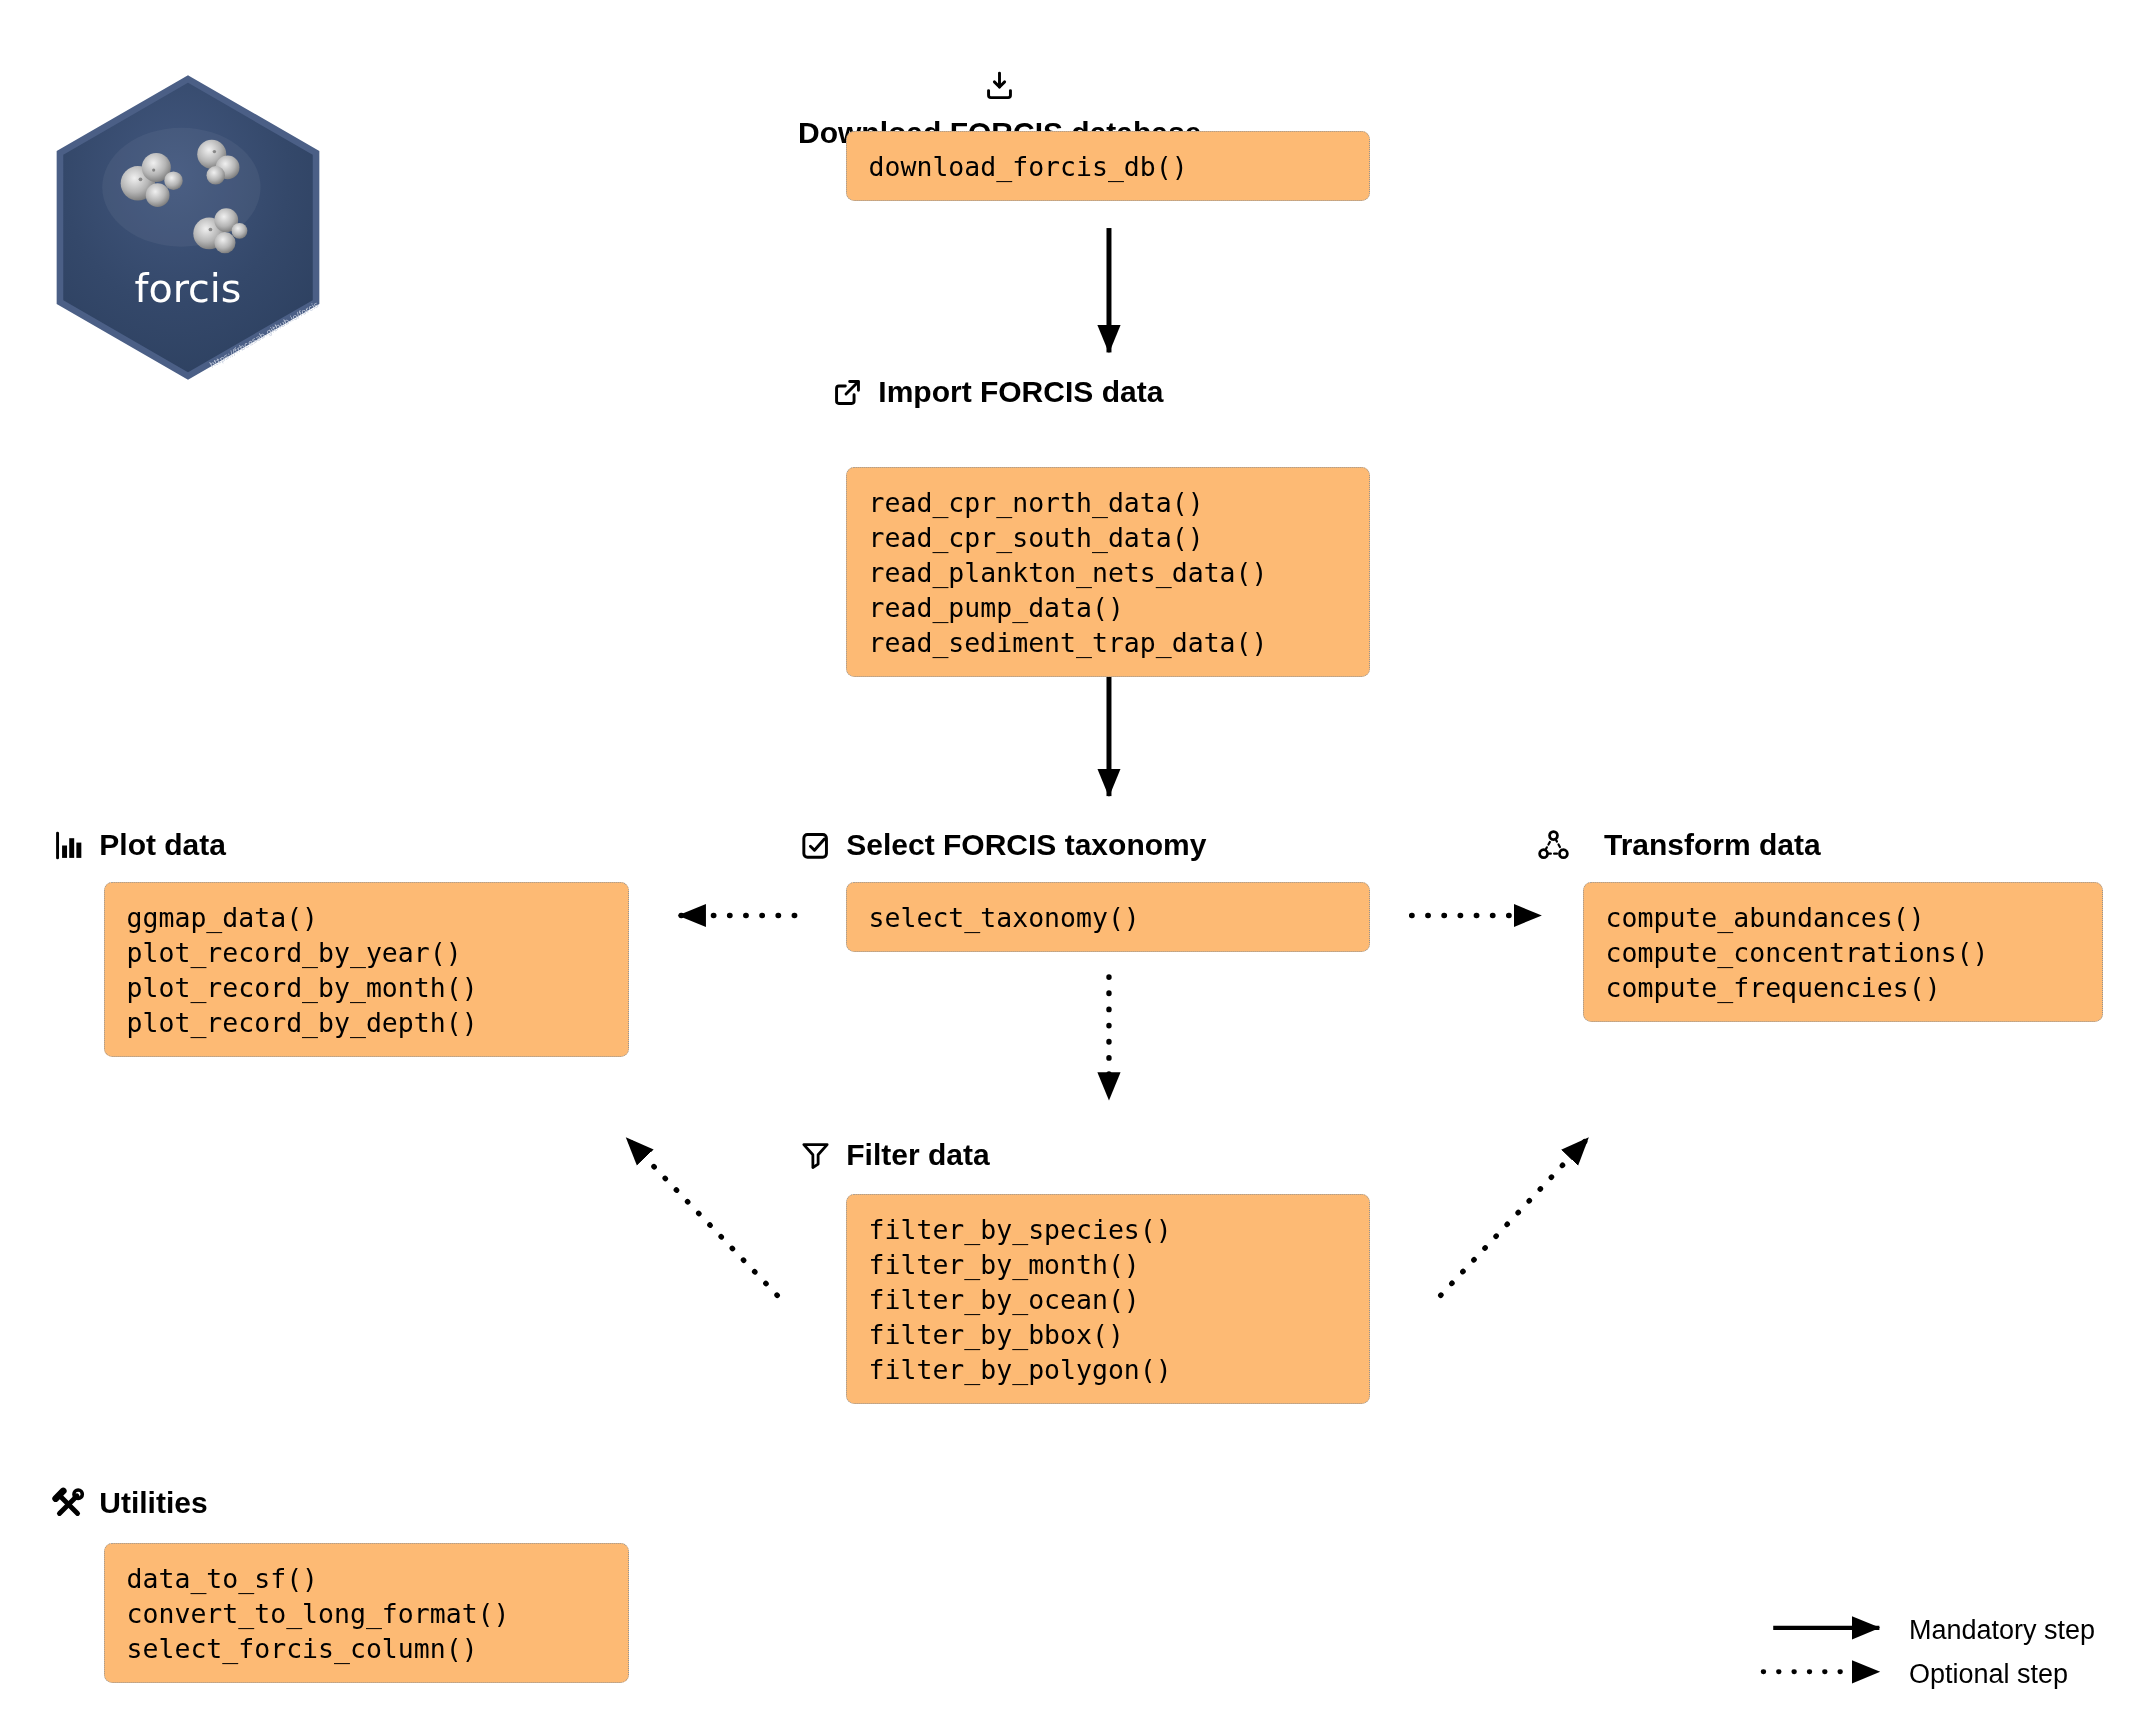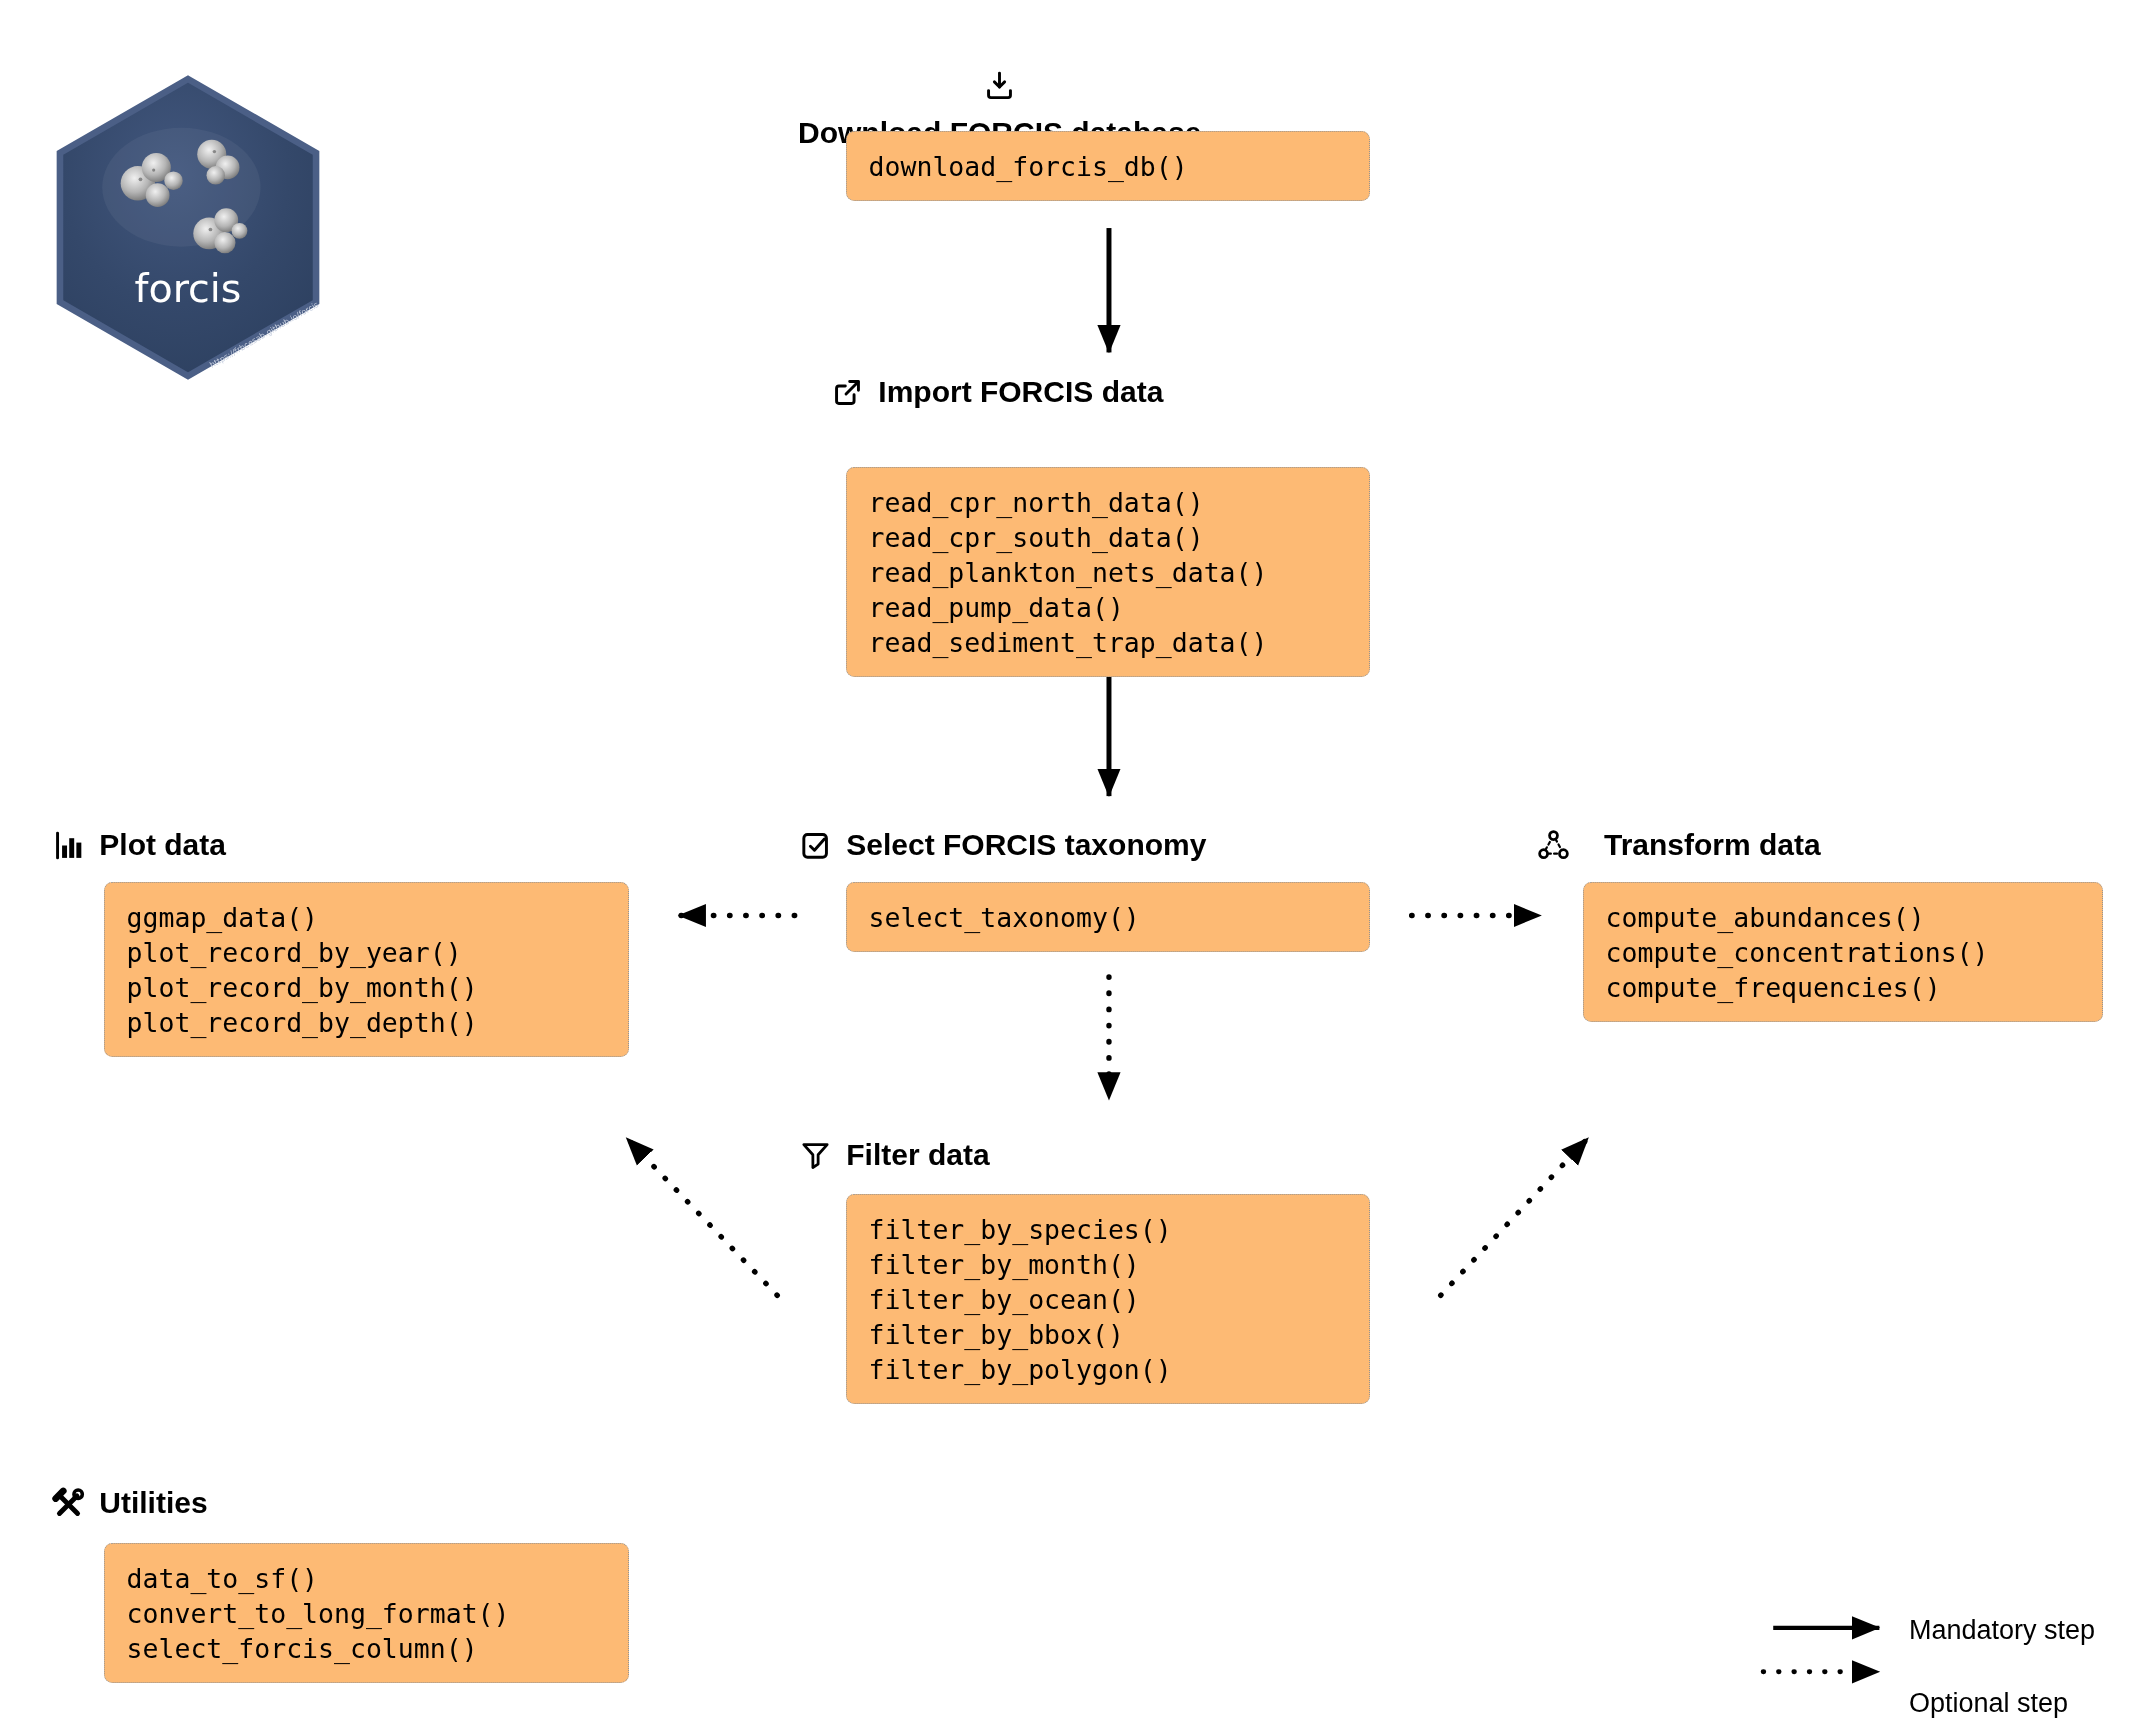--- a/index.html
+++ b/index.html
@@ -205,16 +205,16 @@
     </span>
     <span class="title">Utilities</span>
   </div>
   <div class="fnbox" style="left:104px; top:1543px; width:525px;">
       <div class="code-line">data_to_sf()</div>
       <div class="code-line">convert_to_long_format()</div>
       <div class="code-line">select_forcis_column()</div>
     </div>
 
   <div class="legend-label" style="left:1909px; top:1615px;">Mandatory step</div>
-  <div class="legend-label" style="left:1909px; top:1659px;margin-top:29px;">Optional step</div>
+  <div class="legend-label" style="left:1909px; top:1659px;">Optional step</div>
 
 </div>
 
 
 </body></html>

